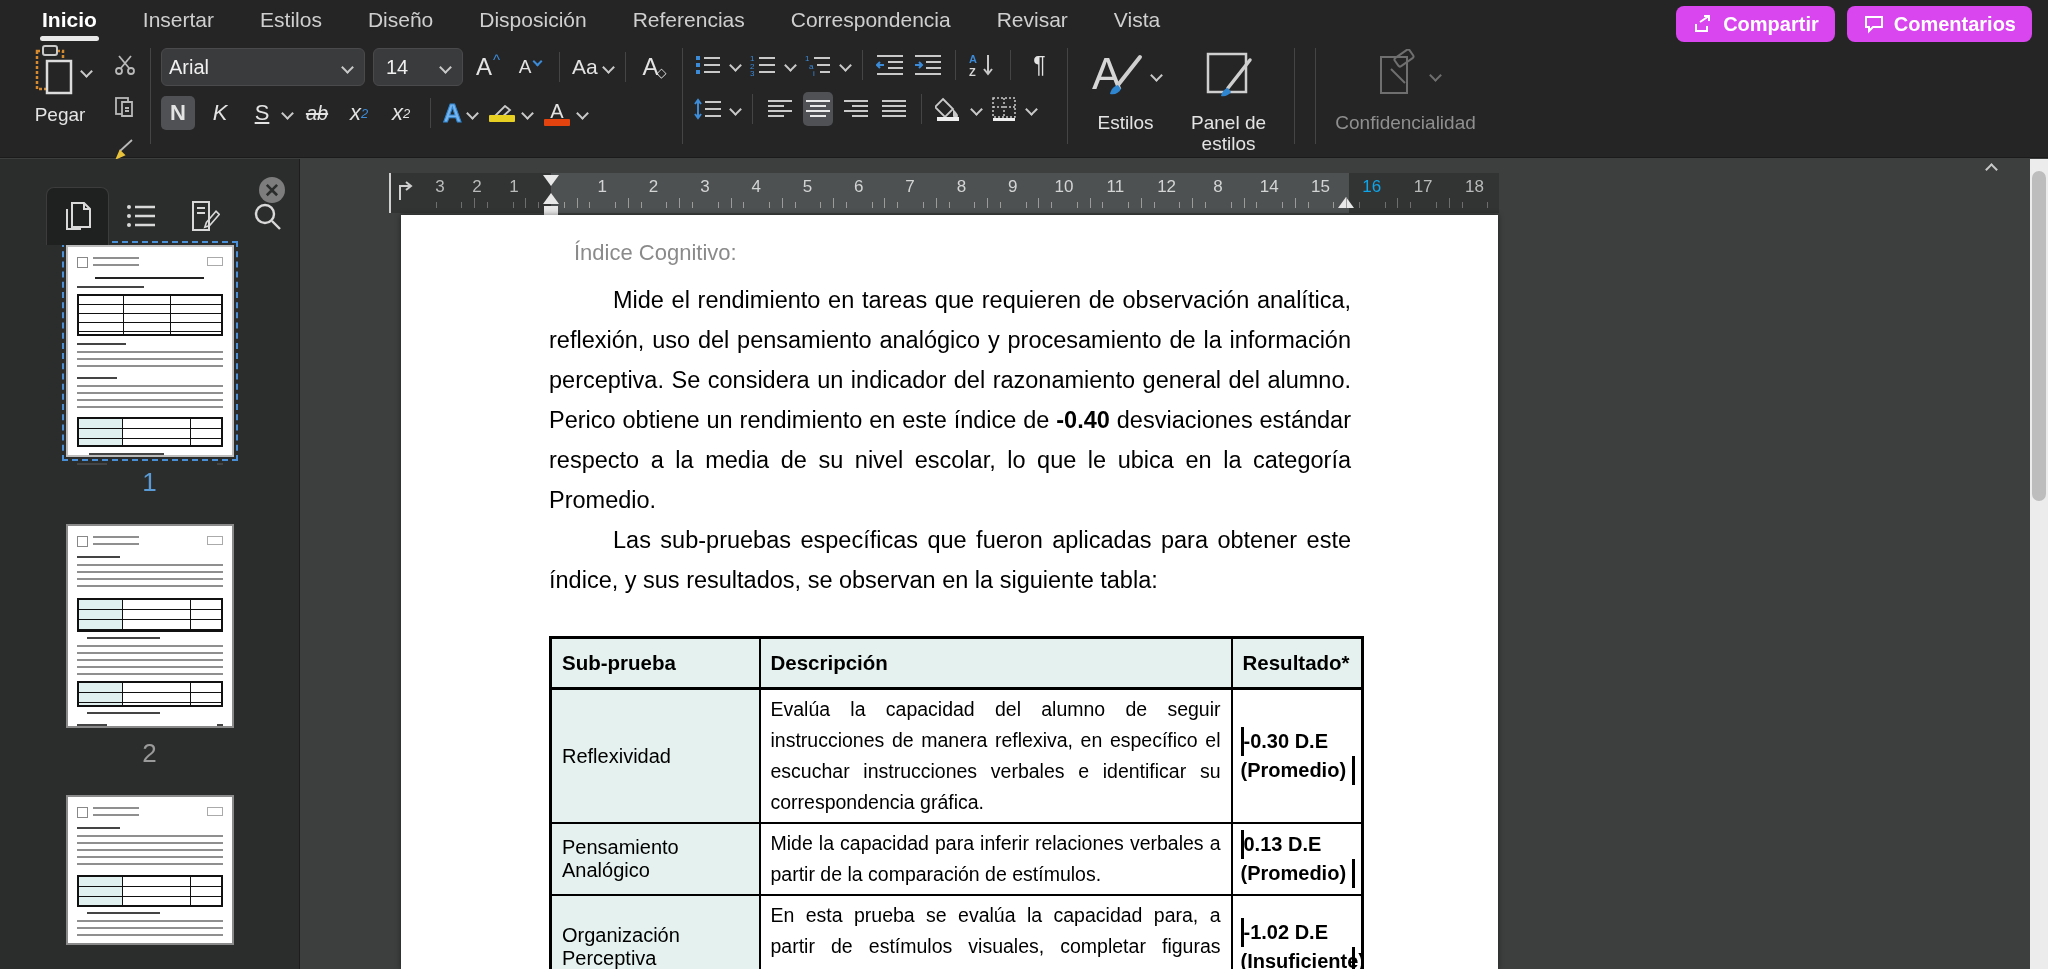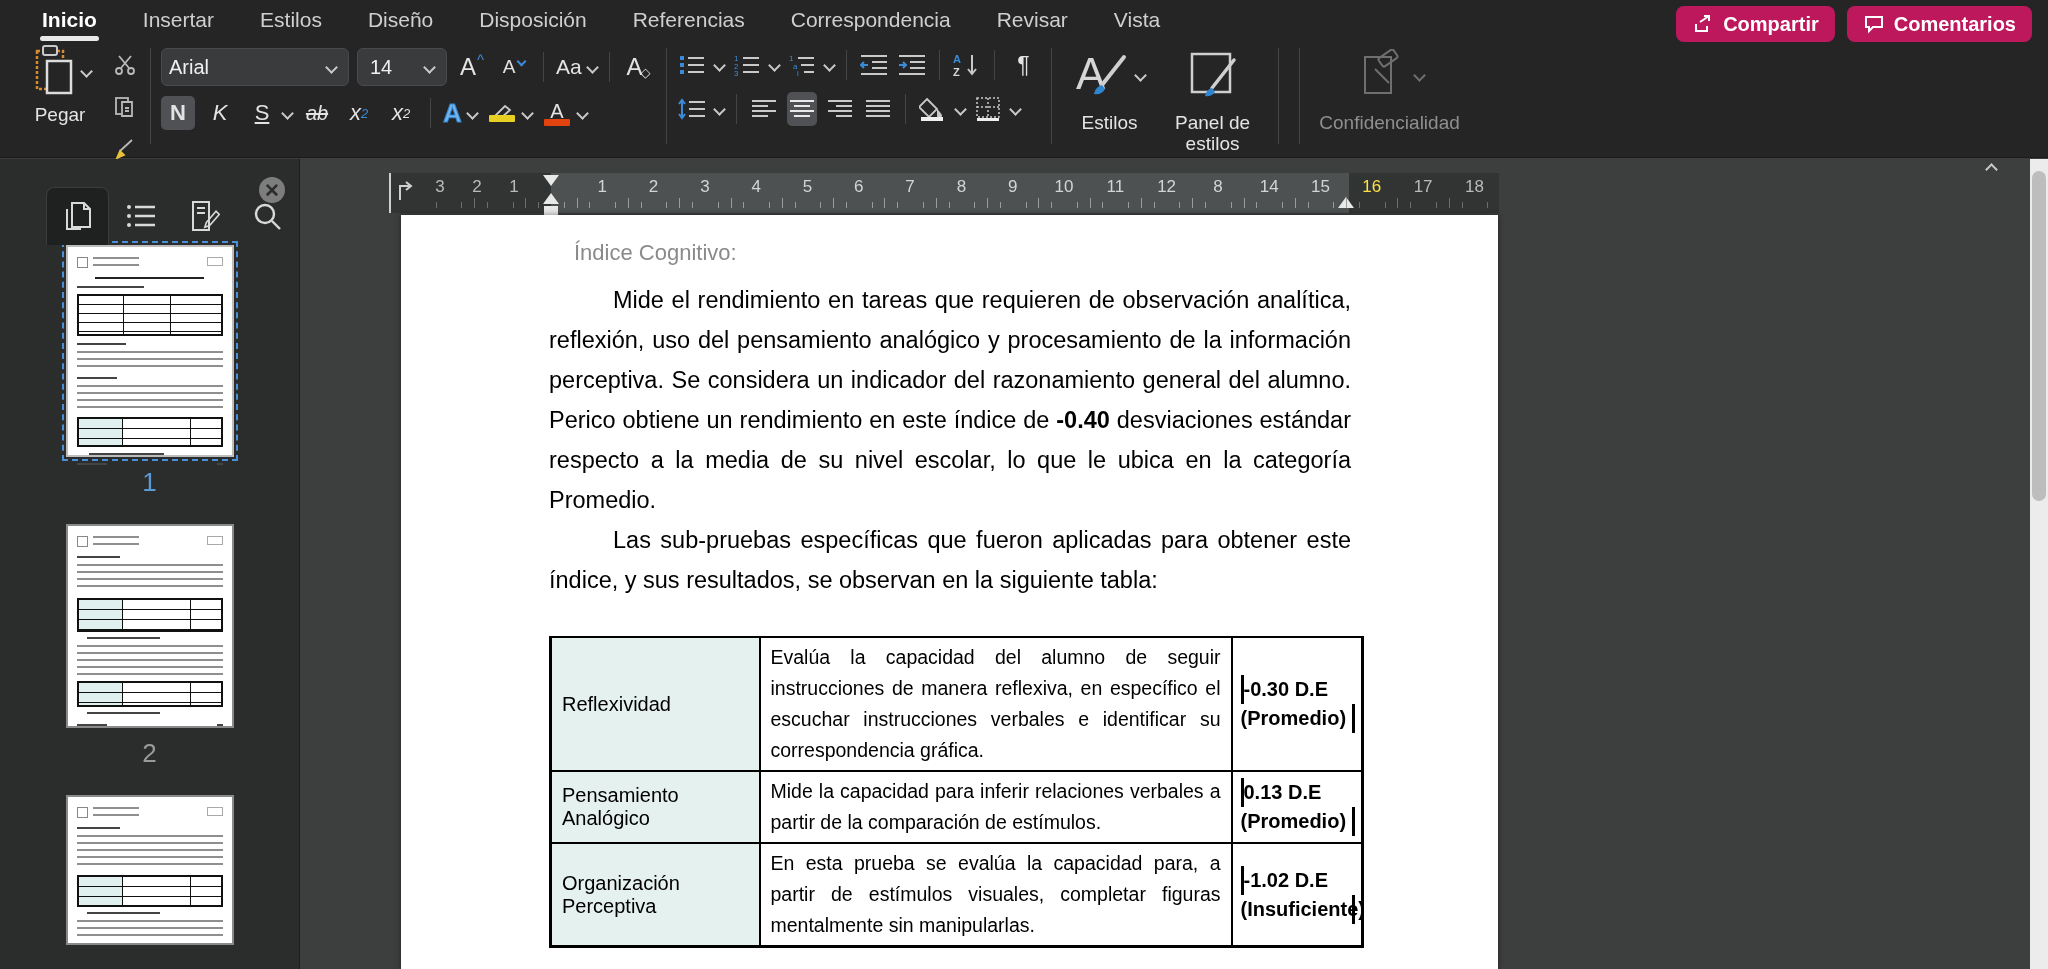--- a/index.html
+++ b/index.html
@@ -6,21 +6,21 @@
   html,body { width:2048px; height:969px; overflow:hidden; background:#3d3f3f;
               font-family:"Liberation Sans", sans-serif; }
   .chrome { position:absolute; left:0; top:0; width:2048px; height:158px; background:#252526; border-bottom:1px solid #1b1b1b; }
 
   
   .menubar { position:absolute; left:0; top:0; width:2048px; height:40px; display:flex; align-items:center; padding-left:42px; gap:46px; }
   .mtab { color:#cfcfcf; font-size:21px; font-weight:500; position:relative; cursor:default; white-space:nowrap; }
   .mtab.active { color:#ffffff; font-weight:700; }
   .mtab.active::after { content:""; position:absolute; left:-2px; right:-2px; bottom:-9px; height:5px; background:#e9e9e9; border-radius:3px; }
   .chips { position:absolute; right:16px; top:6px; display:flex; gap:12px; }
-  .chip { background:#be185d; border-radius:8px; height:36px; display:flex; align-items:center; gap:9px; padding:0 16px; color:#fff; font-size:20px; font-weight:700; }
+  .chip { background:#d946ef; border-radius:8px; height:36px; display:flex; align-items:center; gap:9px; padding:0 16px; color:#fff; font-size:20px; font-weight:700; }
 
   
   .ribbon { position:absolute; left:0; top:42px; width:2048px; height:116px; display:flex; align-items:flex-start; padding-left:12px; }
   .vsep { width:1px; background:#454545; height:96px; margin:6px 10px 0 10px; flex:none; }
   .bigbtn { display:flex; flex-direction:column; align-items:center; justify-content:flex-start; color:#e4e4e4; font-size:19px; padding-top:2px; flex:none; }
   .bigbtn .lbl { margin-top:6px; line-height:21px; text-align:center; }
   .dim { color:#8f8f8f !important; }
   .chev { width:9px; height:9px; border-right:2px solid #c9c9c9; border-bottom:2px solid #c9c9c9; transform:rotate(45deg); display:inline-block; flex:none; }
   .chev.up { transform:rotate(-135deg); }
   .smallcol { display:flex; flex-direction:column; gap:8px; padding-top:6px; margin-left:2px; }
@@ -158,21 +158,21 @@
           <path d="M19 3 L7 14"></path>
             <path d="M7 14 l-3 7 7 -3 z" fill="#e8c23a" stroke="#e8c23a"></path>
         </svg>
         </span>
     </div>
 
     <div class="vsep"></div>
 
     <div class="fontgrp">
       <div class="row">
-        <div class="combo" style="width:188px;padding-left:7px;">
+        <div class="combo" style="width:204px;padding-left:7px;">
           <span>Arial</span>
             <span class="chev"></span>
         </div>
         <div class="combo" style="width:90px;">
           <span>14</span>
             <span class="chev"></span>
         </div>
         <span class="fmt" style="font-size:24px;">
             <span>A</span>
             <span class="blue" style="font-size:15px; margin:-16px 0 0 1px;">^</span>
@@ -535,21 +535,21 @@
       <span class="rnum" style="left: 467.8px;">6</span>
       <span class="rnum" style="left: 519.1px;">7</span>
       <span class="rnum" style="left: 570.4px;">8</span>
       <span class="rnum" style="left: 621.7px;">9</span>
       <span class="rnum" style="left: 673px;">10</span>
       <span class="rnum" style="left: 724.3px;">11</span>
       <span class="rnum" style="left: 775.6px;">12</span>
       <span class="rnum" style="left: 826.9px;">8</span>
       <span class="rnum" style="left: 878.2px;">14</span>
       <span class="rnum" style="left: 929.5px;">15</span>
-      <span class="rnum" style="left: 980.8px; color: #fde047;">16</span>
+      <span class="rnum" style="left: 980.8px; color: #0ea5e9;">16</span>
       <span class="rnum" style="left: 1032.1px; color: rgb(185, 187, 187);">17</span>
       <span class="rnum" style="left: 1083.4px; color: rgb(185, 187, 187);">18</span>
       <span class="rtick" style="left: 44.575px; height: 6px; background: rgb(110, 110, 110);"></span>
       <span class="rtick" style="left: 70.225px; height: 6px; background: rgb(110, 110, 110);"></span>
       <span class="rtick" style="left: 83.05px; height: 10px; background: rgb(110, 110, 110);"></span>
       <span class="rtick" style="left: 95.875px; height: 6px; background: rgb(110, 110, 110);"></span>
       <span class="rtick" style="left: 121.525px; height: 6px; background: rgb(110, 110, 110);"></span>
       <span class="rtick" style="left: 134.35px; height: 10px; background: rgb(110, 110, 110);"></span>
       <span class="rtick" style="left: 147.175px; height: 6px; background: rgb(110, 110, 110);"></span>
       <span class="rtick" style="left: 172.825px; height: 6px; background: rgb(155, 155, 155);"></span>
@@ -615,20 +615,25 @@
       <p class="para"><span>Mide el rendimiento en tareas que requieren de observación analítica, reflexión, uso del pensamiento analógico y procesamiento de la información perceptiva. Se considera un indicador del razonamiento general del alumno. Perico obtiene un rendimiento en este índice de </span><b>-0.40</b><span> desviaciones estándar respecto a la media de su nivel escolar, lo que le ubica en la categoría Promedio.</span></p>
       <p class="para">Las sub-pruebas específicas que fueron aplicadas para obtener este índice, y sus resultados, se observan en la siguiente tabla:</p>
 
       <table class="doc-table">
         <colgroup>
             <col style="width:209px;">
             <col style="width:472px;">
             <col style="width:131px;">
           </colgroup>
         <tbody>
+            <tr>
+          <th class="hdr">Sub-prueba</th>
+          <th class="hdr">Descripción</th>
+          <th class="hdr">Resultado*</th>
+        </tr>
         <tr style="height:97px;">
           <td class="namec">Reflexividad</td>
           <td class="descc">Evalúa la capacidad del alumno de seguir instrucciones de manera reflexiva, en específico el escuchar instrucciones verbales e identificar su correspondencia gráfica.</td>
           <td class="resc">
                 <span style="display:block;">-0.30 D.E</span>
                 <span style="display:block;">(Promedio)</span>
               </td>
         </tr>
         <tr style="height:62px;">
           <td class="namec">Pensamiento Analógico</td>

